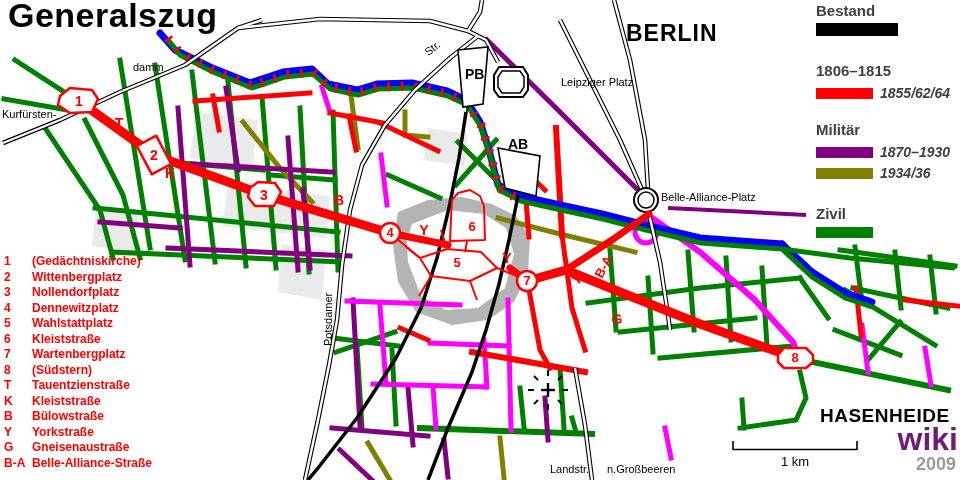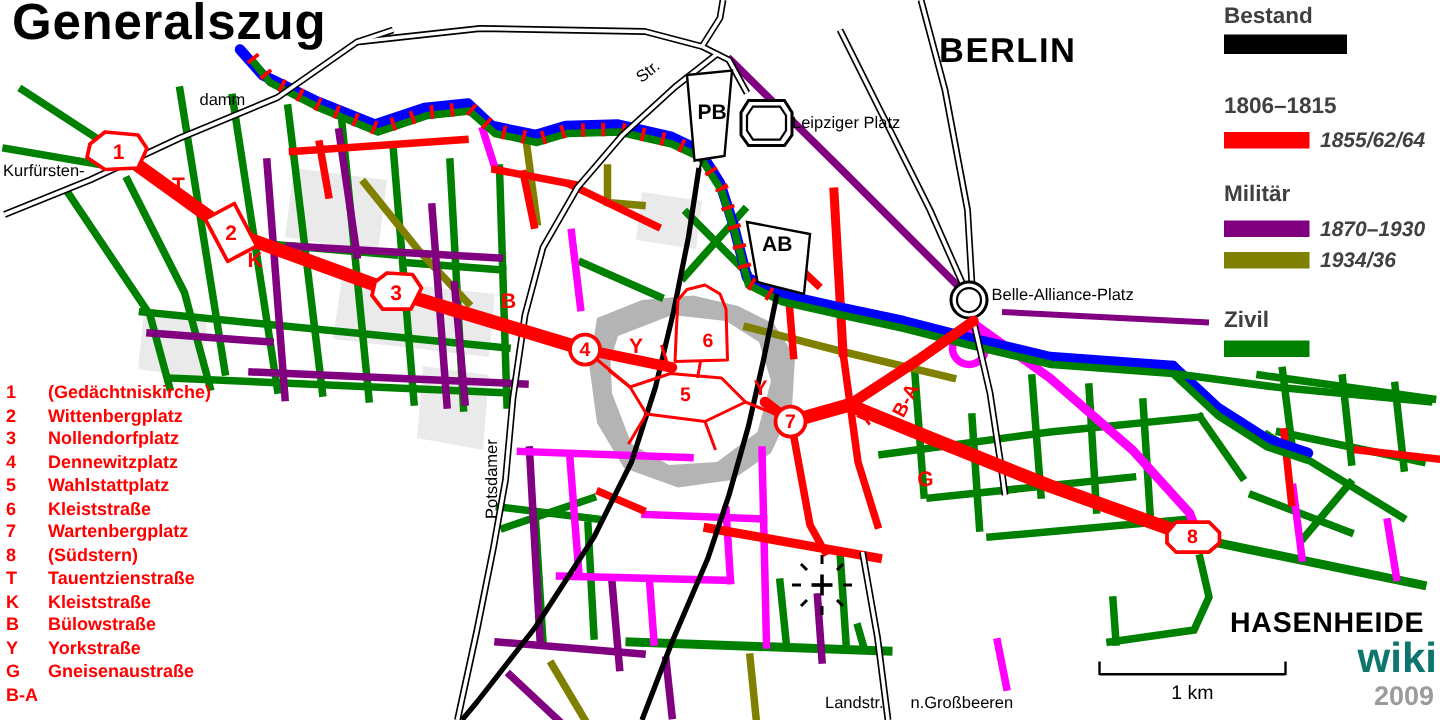--- a/index.html
+++ b/index.html
@@ -24,21 +24,21 @@
   .lg-row{display:flex;align-items:center;margin-top:5px;}
   .lg-sw{width:57px;height:11px;flex:none;}
   .lg-lab{margin-left:7px;font-size:14px;font-weight:bold;white-space:nowrap;font-style:italic;}
   .c-bestand{background:#000;}
   .c-red{background:#ff0000;}
   .c-mag{background:#ff00ff;}
   .c-pur{background:#800080;}
   .c-oli{background:#808000;}
   .c-grn{background:#008000;}
   .scalebar-label{position:absolute;left:733px;top:454px;width:124px;text-align:center;font-size:13px;}
-  .wiki1{position:absolute;right:2px;top:424px;font-size:28px;font-weight:bold;color:#0f766e;line-height:30px;}
+  .wiki1{position:absolute;right:2px;top:424px;font-size:32px;font-weight:bold;color:#701a75;line-height:30px;}
   .wiki2{position:absolute;right:4px;top:454px;font-size:18px;font-weight:bold;color:#9b9b9b;line-height:20px;}
 </style>
 </head>
 <body>
 
 <div class="stage">
 
 <svg width="960" height="480" viewBox="0 0 960 480">
 
   <g fill="#d9d9d9" opacity="0.55" stroke="none">
@@ -271,23 +271,23 @@
         <path d="M733,449.5 L857,449.5"></path>
   </g>
 </svg>
 
 <div class="title">Generalszug</div>
 <div class="city">BERLIN</div>
 
 <div class="lbl" style="left:2px;top:108px;">Kurfürsten-</div>
 <div class="lbl" style="left:133px;top:61px;">damm</div>
 <div class="lbl" style="left:424px;top:42px;transform:rotate(-38deg);">Str.</div>
-<div class="lbl" style="left:528px;top:76px;">Leipziger Platz</div>
+<div class="lbl" style="left:528px;top:76px;padding-left:33px;">Leipziger Platz</div>
 <div class="lbl bld" style="left:465px;top:68px;">PB</div>
-<div class="lbl bld" style="left:508px;top:156px;">AB</div>
+<div class="lbl bld" style="left:508px;top:138px;">AB</div>
 <div class="lbl" style="left:661px;top:191px;">Belle-Alliance-Platz</div>
 <div class="lbl" style="left:292px;top:304px;width:72px;transform:rotate(-90deg);">Potsdamer</div>
 <div class="lbl" style="left:550px;top:463px;">Landstr.</div>
 <div class="lbl" style="left:583px;top:463px;margin-left:24px;">n.Großbeeren</div>
 <div class="hase">HASENHEIDE</div>
 <div class="scalebar-label">1 km</div>
 <div class="wiki1">wiki</div>
 <div class="wiki2">2009</div>
 
 <div class="mk" style="left:64px;top:93px;">1</div>
@@ -355,20 +355,21 @@
   <div class="krow">
         <span class="km">Y</span>
         <span class="kn">Yorkstraße</span>
       </div>
   <div class="krow">
         <span class="km">G</span>
         <span class="kn">Gneisenaustraße</span>
       </div>
   <div class="krow">
         <span class="km">B-A</span>
+        <span class="kn">Belle-Alliance-Straße</span>
       </div>
 </div>
 
 <div class="legend">
   <div class="lg-h">Bestand</div>
   <div class="lg-bar c-bestand"></div>
   <div class="lg-h" style="margin-top:26px;">1806–1815</div>
   <div class="lg-row">
     <span class="lg-sw c-red"></span>
     <span class="lg-lab">1855/62/64</span>

